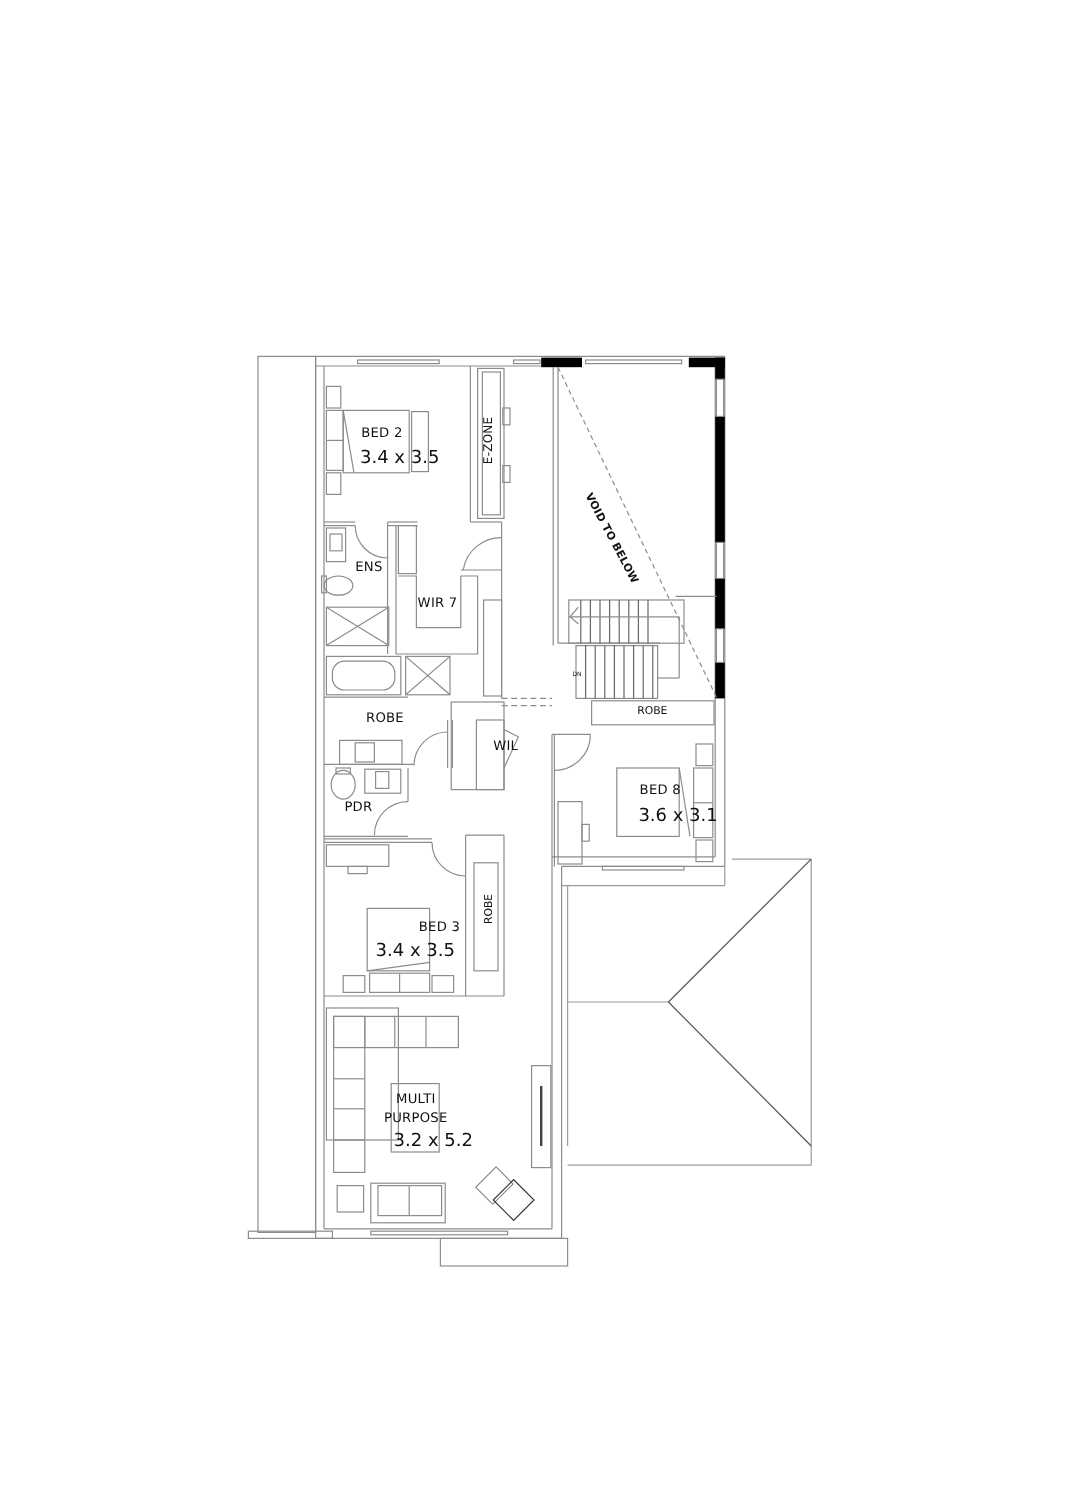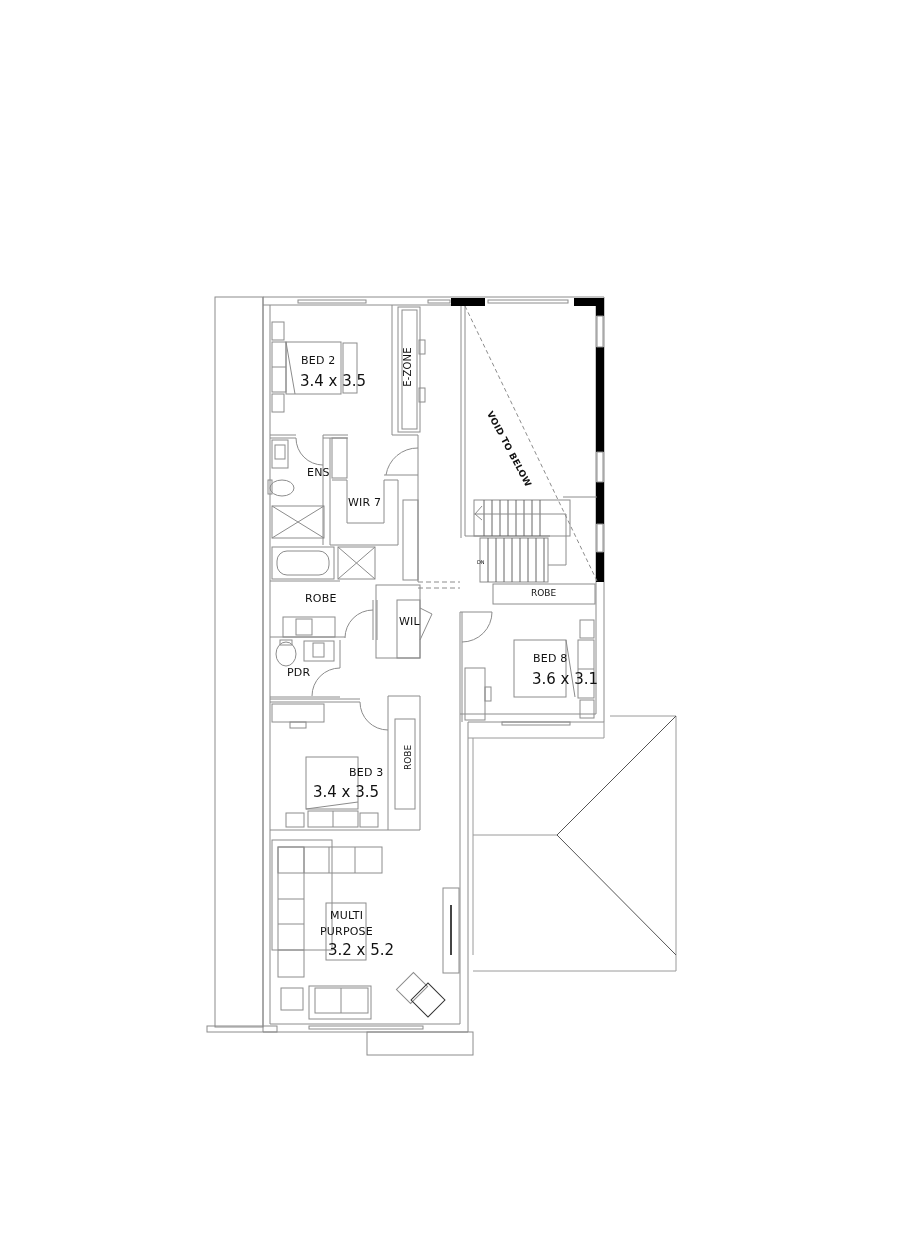--- a/index.html
+++ b/index.html
@@ -245,24 +245,24 @@
   </g>
 </svg>
 
 <div class="lbl room-name" style="left:301px;top:355px;">BED 2</div>
 <div class="lbl room-dim" style="left:300px;top:374px;">3.4 x 3.5</div>
 
 <div class="lbl room-name vert" style="left:388px;top:362px;font-size:10px;">E-ZONE</div>
 
 <div class="lbl room-name" style="left:493px;top:410px;font-size:9px;font-weight:bold;transform:rotate(62deg);transform-origin:left top;">VOID TO BELOW</div>
 
-<div class="lbl room-name" style="left:296px;top:467px;margin-left:11px;">ENS</div>
+<div class="lbl room-name" style="left:296px;top:467px;">ENS</div>
 <div class="lbl room-name" style="left:348px;top:497px;">WIR 7</div>
 <div class="lbl room-name" style="left:305px;top:593px;">ROBE</div>
-<div class="lbl room-name" style="left:399px;top:616px;">WIL</div>
+<div class="lbl room-name" style="left:399px;top:616px;padding-left:12px;">WIL</div>
 <div class="lbl room-name" style="left:287px;top:667px;">PDR</div>
 
 <div class="lbl room-dim" style="left:531px;top:589px;font-size:9px;">ROBE</div>
 <div class="lbl room-name" style="left:533px;top:653px;">BED 8</div>
 <div class="lbl room-dim" style="left:532px;top:672px;">3.6 x 3.1</div>
 
 <div class="lbl room-name" style="left:315px;top:767px;margin-left:34px;">BED 3</div>
 <div class="lbl room-dim" style="left:313px;top:785px;">3.4 x 3.5</div>
 <div class="lbl room-dim vert" style="left:396px;top:753px;font-size:9px;">ROBE</div>
 

